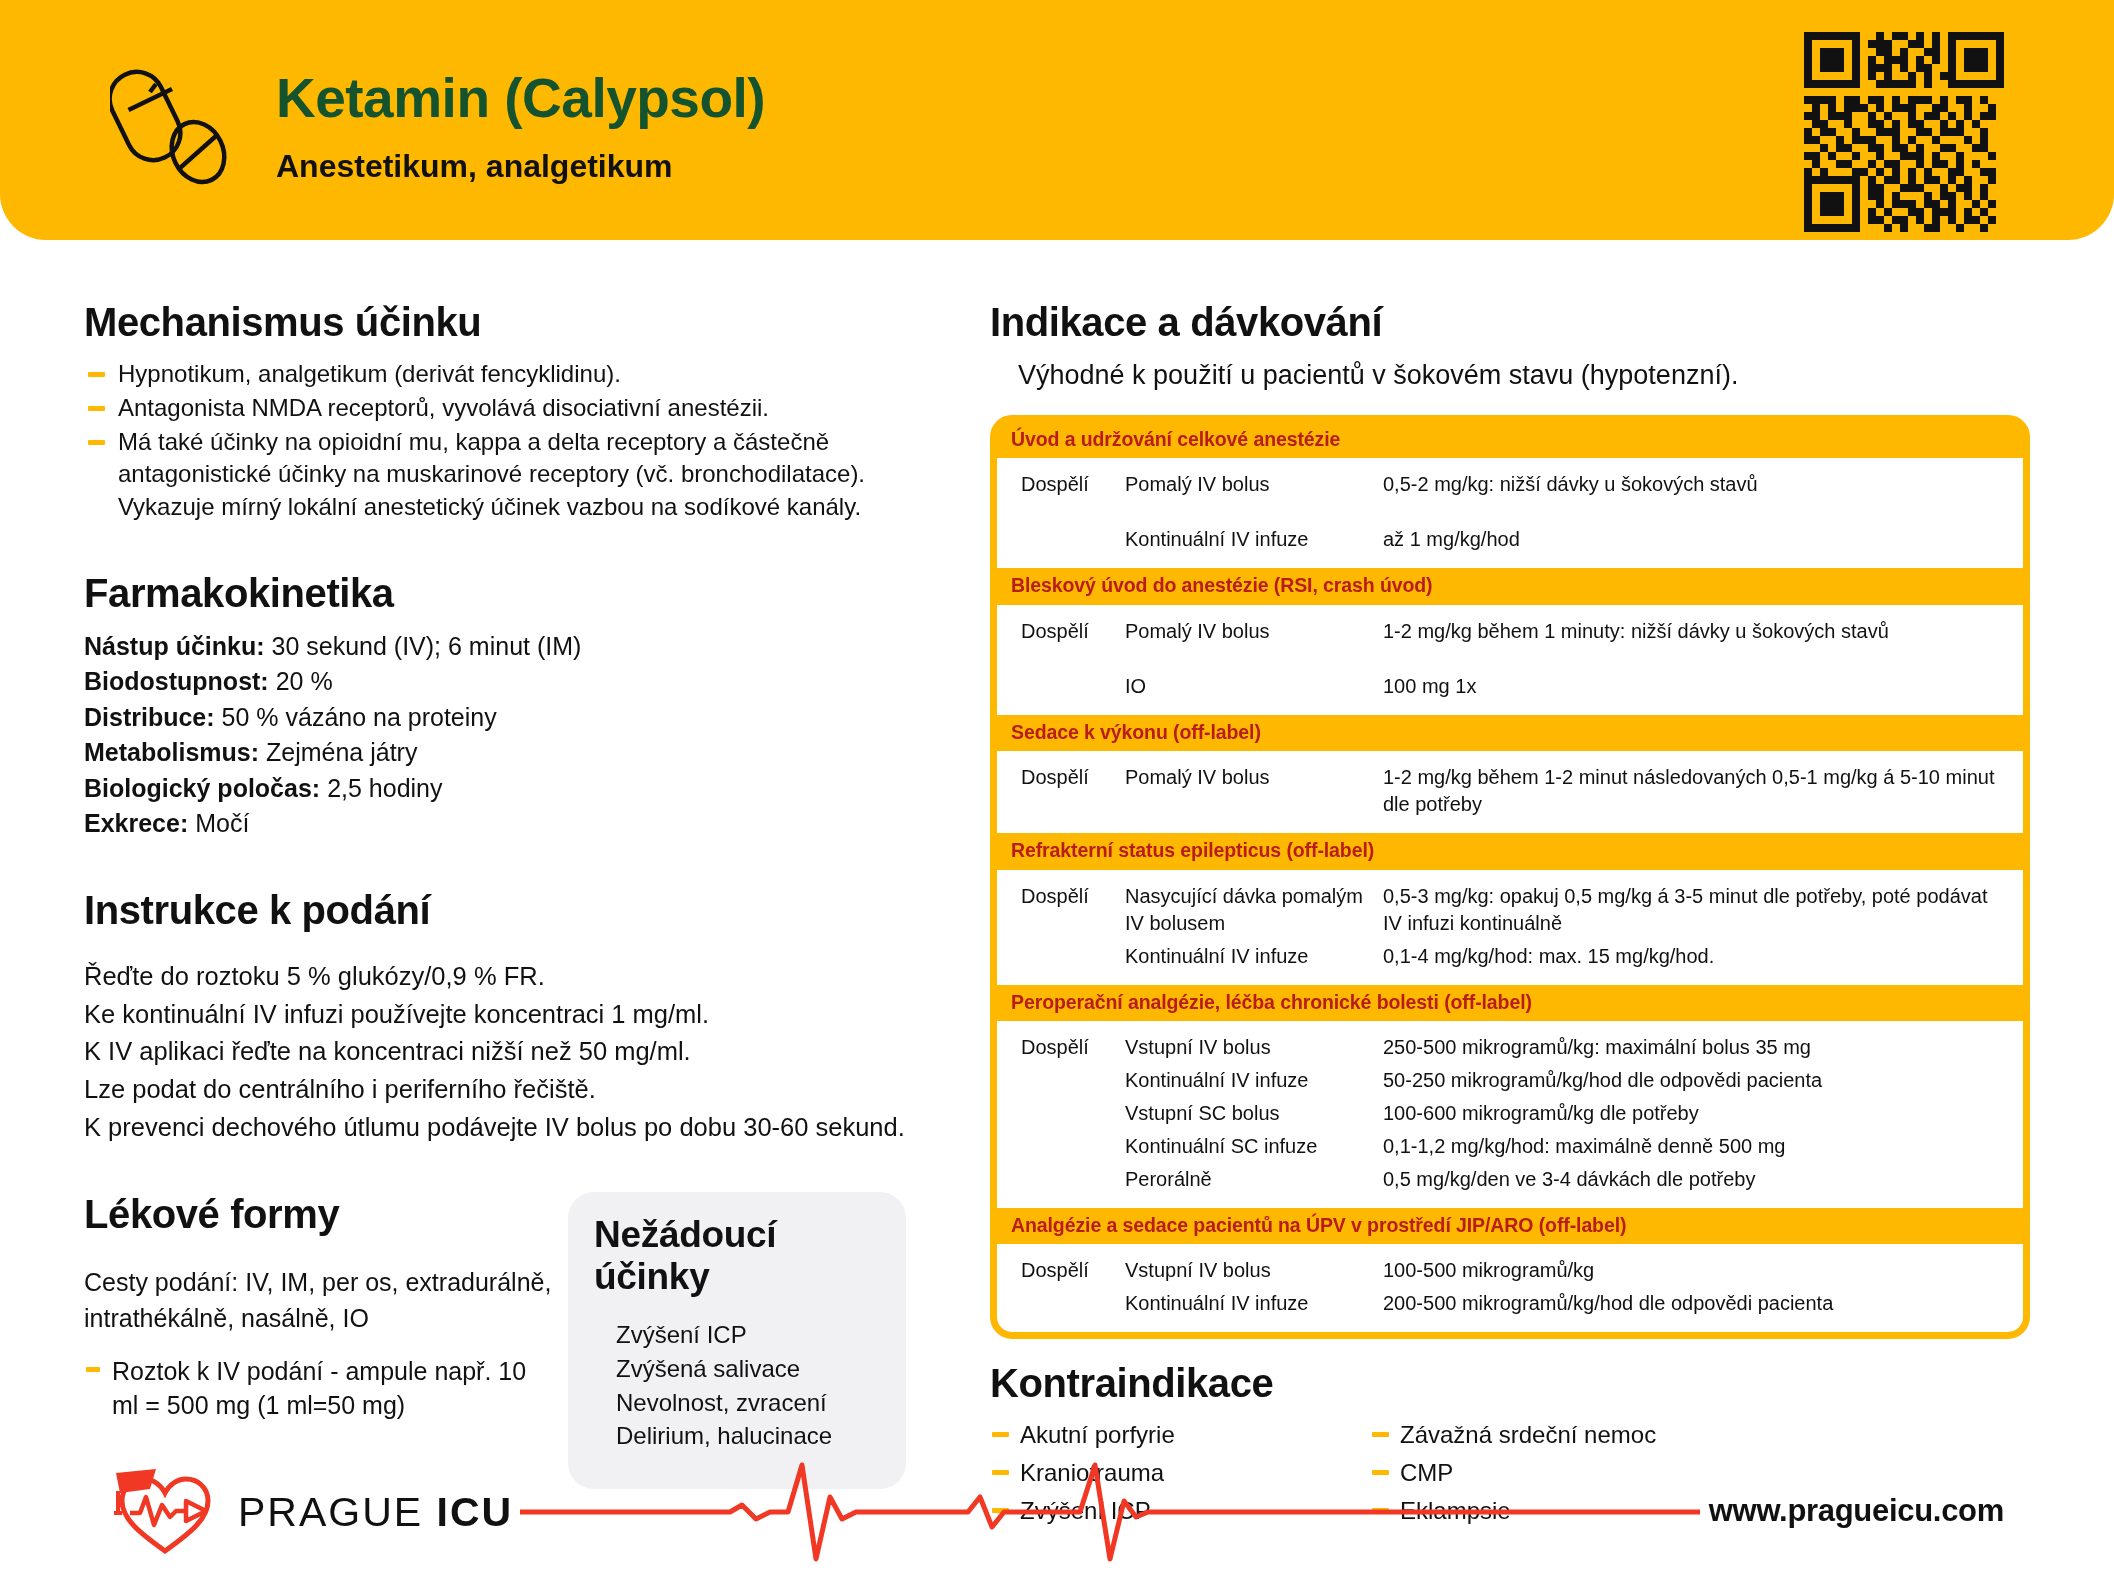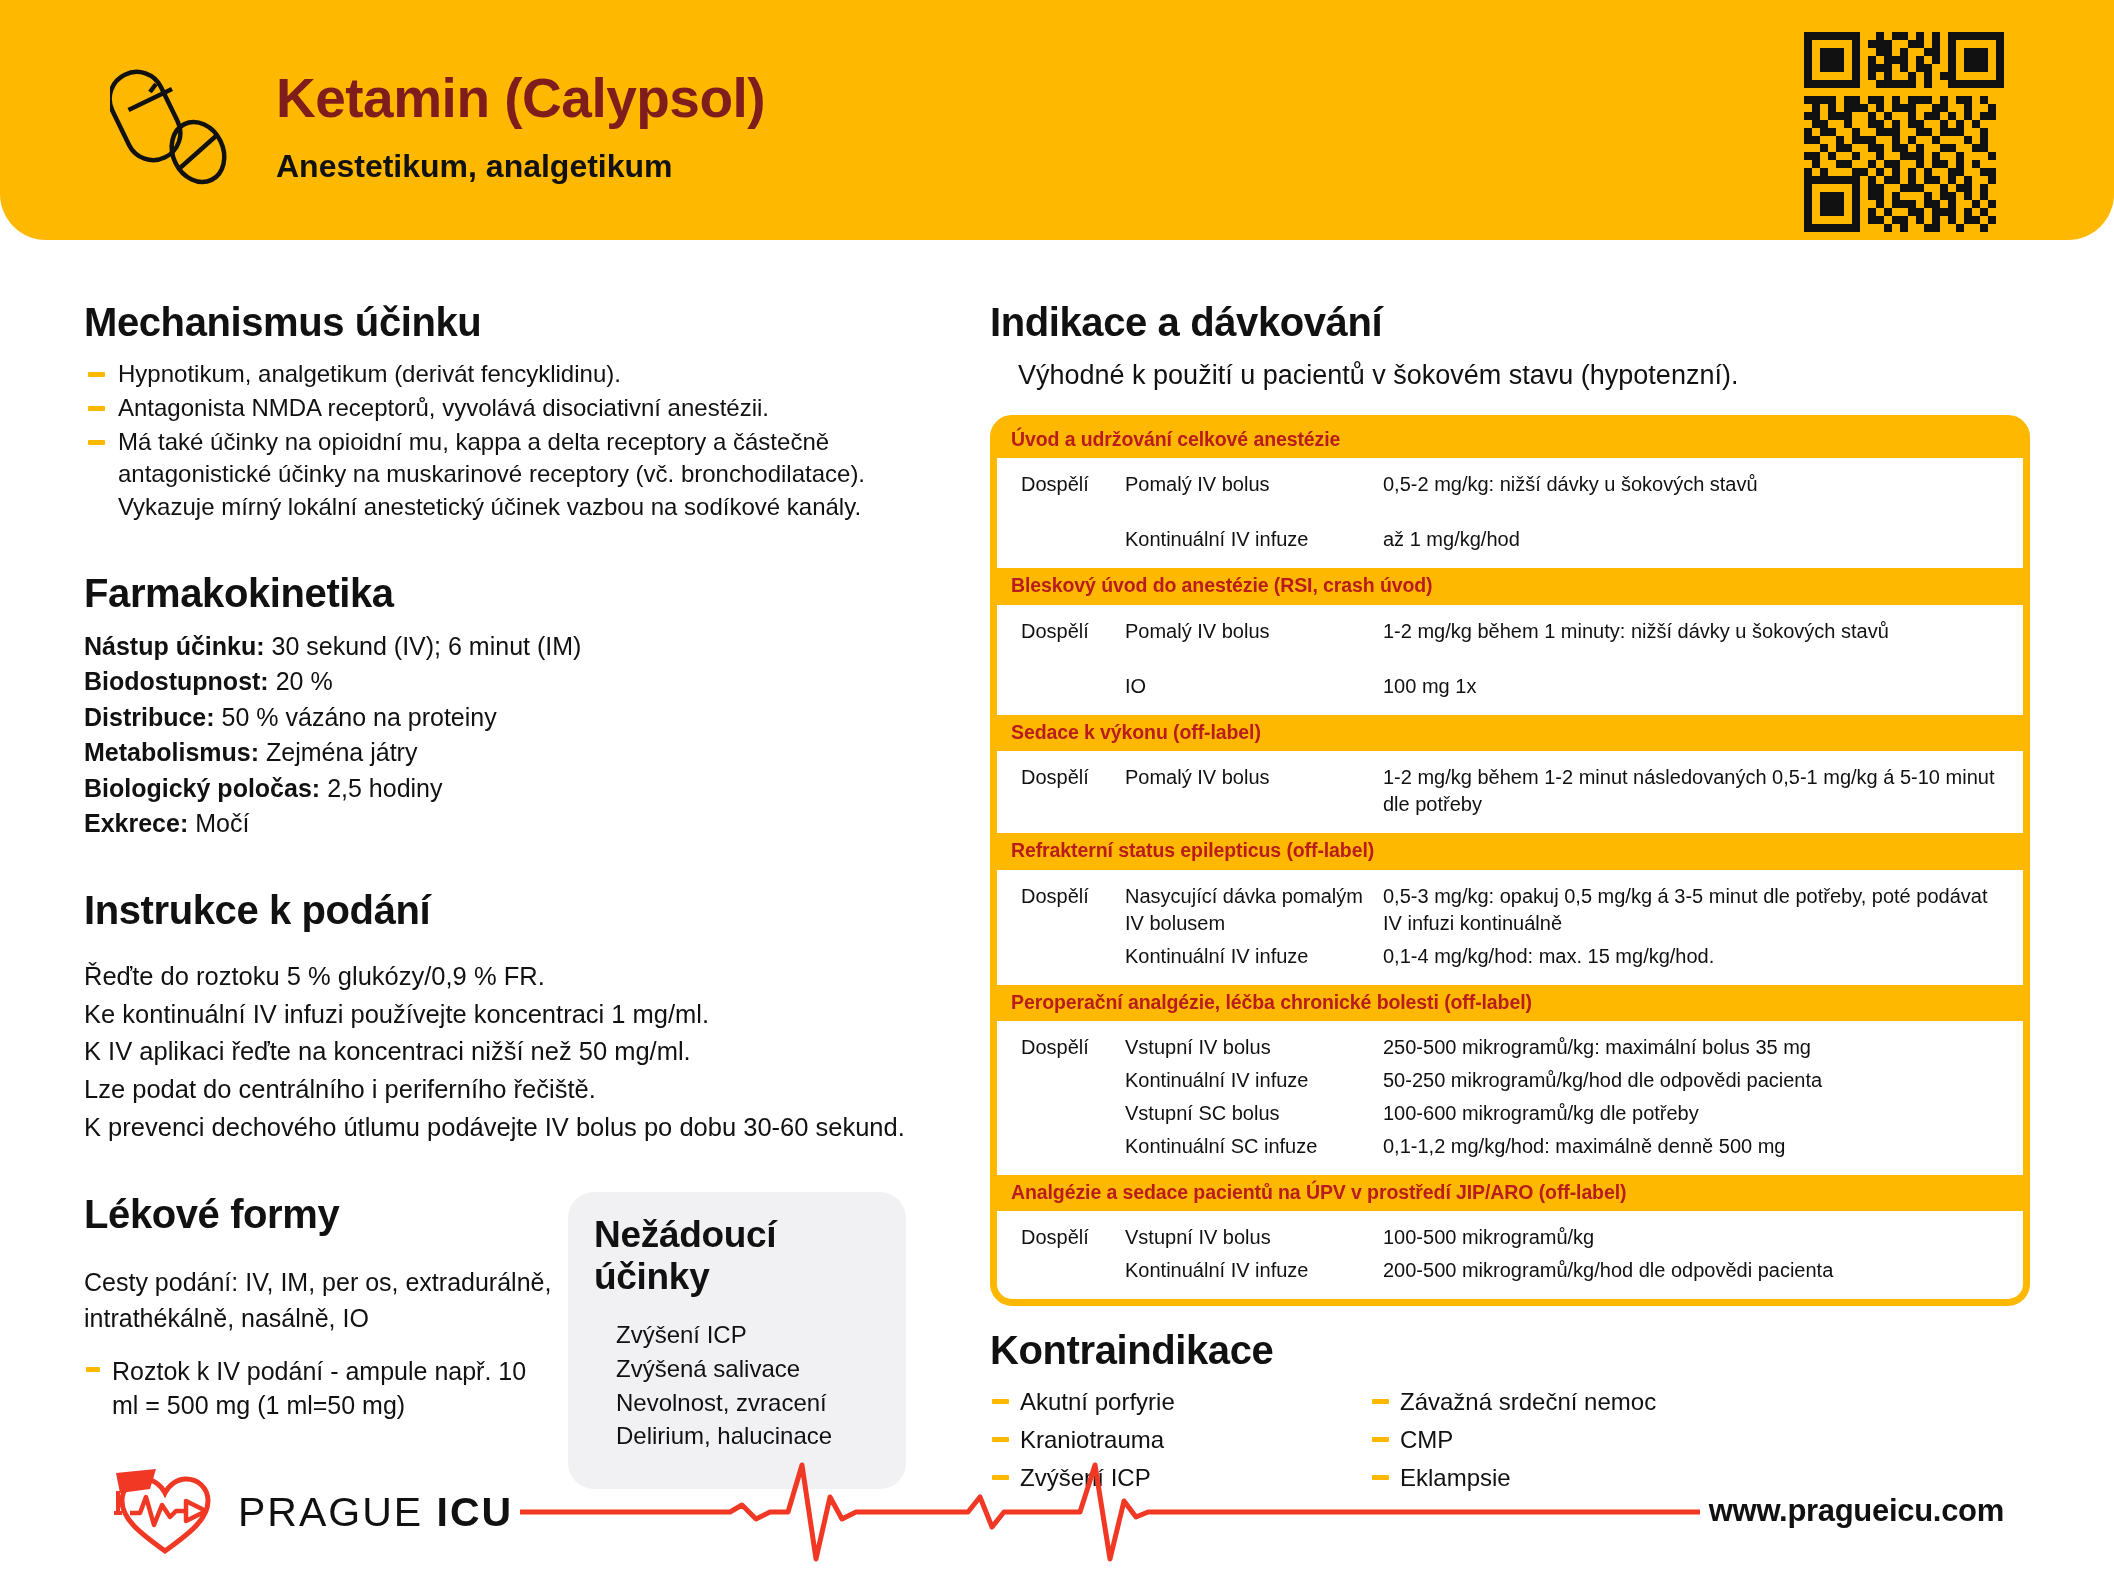--- a/index.html
+++ b/index.html
@@ -18,21 +18,21 @@
     background:var(--brand,#FFB800);
     border-radius:0 0 46px 46px;
     box-sizing:border-box;
   }
   .header-inner{
     position:absolute;left:110px;top:60px;display:flex;align-items:center;gap:34px;
   }
   .pill-icon{width:132px;height:132px;flex:0 0 132px;}
   .titles{display:flex;flex-direction:column;justify-content:center;}
   .drug-title{
-    font-size:55px;font-weight:bold;letter-spacing:-0.5px;line-height:1.05;color:#7f1d1d;
+    font-size:55px;font-weight:bold;letter-spacing:-0.5px;line-height:1.05;color:#14532d;
     margin:0 0 22px 0;
   }
   .drug-sub{font-size:32px;font-weight:bold;color:#111;margin:0;line-height:1;}
   .qr{position:absolute;right:110px;top:32px;width:200px;height:200px;}
 
   
   .col-left{position:absolute;left:84px;top:300px;width:880px;}
   .col-right{position:absolute;left:990px;top:300px;width:1040px;}
 
   h2.sec{
@@ -421,20 +421,25 @@
       <div class="drow">
         <div class="c-pop"></div>
         <div class="c-route">Vstupní SC bolus</div>
         <div class="c-dose">100-600 mikrogramů/kg dle potřeby</div>
       </div>
       <div class="drow">
         <div class="c-pop"></div>
         <div class="c-route">Kontinuální SC infuze</div>
         <div class="c-dose">0,1-1,2 mg/kg/hod: maximálně denně 500 mg</div>
       </div>
+      <div class="drow">
+        <div class="c-pop"></div>
+        <div class="c-route">Perorálně</div>
+        <div class="c-dose">0,5 mg/kg/den ve 3-4 dávkách dle potřeby</div>
+      </div>
     </div>
 
     <div class="dose-head">Analgézie a sedace pacientů na ÚPV v prostředí JIP/ARO (off-label)</div>
     <div class="dose-body">
       <div class="drow">
         <div class="c-pop">Dospělí</div>
         <div class="c-route">Vstupní IV bolus</div>
         <div class="c-dose">100-500 mikrogramů/kg</div>
       </div>
       <div class="drow">

